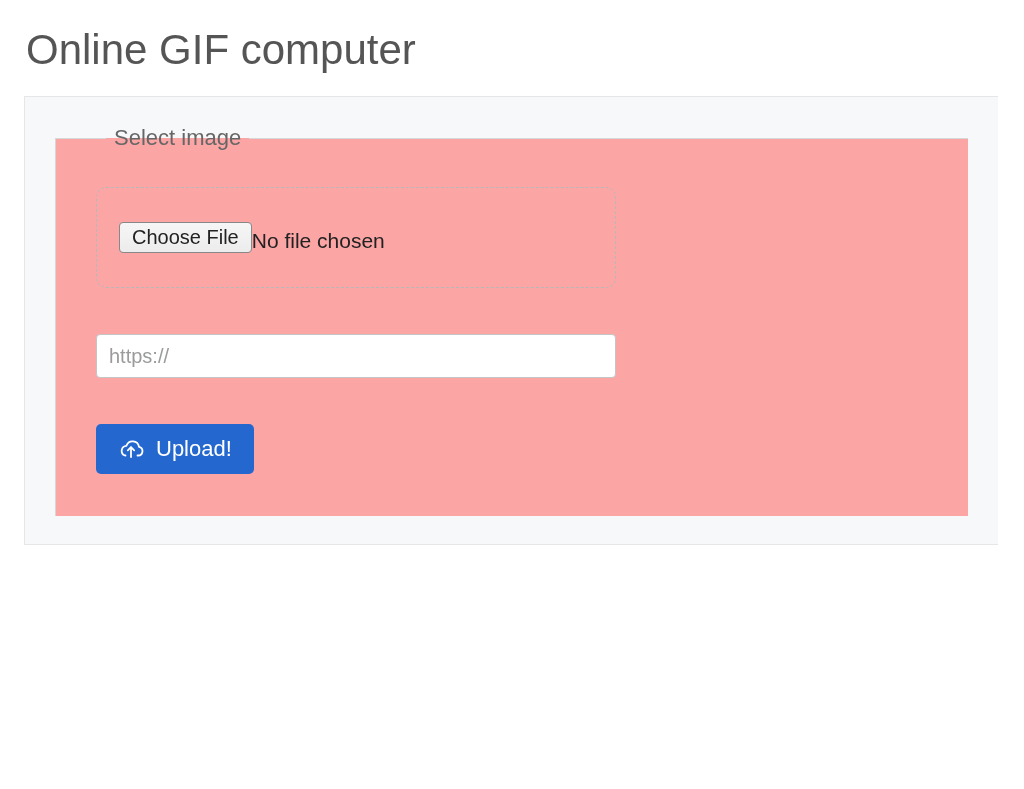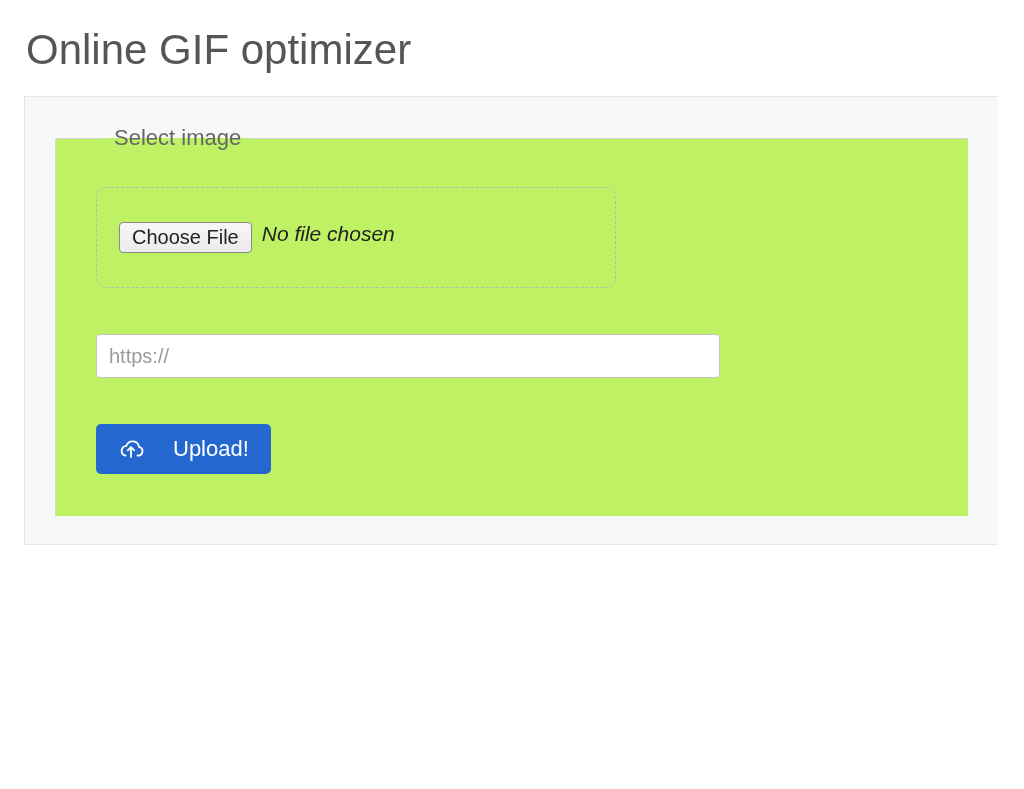--- a/index.html
+++ b/index.html
@@ -20,21 +20,21 @@
       background: #f7f8f9;
       border: 1px solid #e5e6e7;
       border-right: none;
       padding: 28px 30px 28px 30px;
       margin-left: -2px;
     }
     fieldset.select-image {
       border: 1px solid #d6d7d8;
       border-right: none;
       border-bottom: none;
-      background: #bef264;
+      background: #fca5a5;
       padding: 36px 40px 42px 40px;
       margin: 0;
     }
     legend.legend {
       font-size: 22px;
       color: #666;
       padding: 0 8px;
       margin-left: 10px;
     }
     .label-row {
@@ -42,41 +42,40 @@
       color: #222;
       margin-bottom: 18px;
     }
     .dropzone {
       border: 1.6px dashed #b7b8b9;
       border-radius: 10px;
       padding: 34px 22px;
       width: 520px;
       max-width: 100%;
       display: flex;
-      align-items: flex-start;
-      gap: 10px;
+      align-items: flex-end;
+      gap: 0;
       margin-bottom: 46px;
     }
     .choose-file-btn {
       font-family: inherit;
       font-size: 20px;
       color: #222;
       background: linear-gradient(#f6f6f6, #ececec);
       border: 1px solid #888;
       border-radius: 4px;
       padding: 3px 12px;
       cursor: pointer;
     }
     .file-status {
       font-size: 21px;
       color: #222;
-      font-style: italic;
     }
     .url-input {
-      width: 624px;
+      width: 520px;
       max-width: 100%;
       height: 44px;
       font-size: 20px;
       padding: 6px 12px;
       border: 1px solid #c4c5c6;
       border-radius: 4px;
       color: #333;
       background: #fff;
       margin-bottom: 40px;
       display: block;
@@ -84,36 +83,36 @@
     .url-input::placeholder { color: #9a9b9c; }
     .info-line {
       font-size: 21px;
       color: #222;
       line-height: 1.55;
     }
     .info-block { margin-bottom: 46px; }
     .upload-btn {
       display: inline-flex;
       align-items: center;
-      gap: 29px;
+      gap: 12px;
       background: #2468cf;
       color: #fff;
       border: none;
       border-radius: 5px;
       font-size: 22px;
       font-weight: 400;
       padding: 12px 22px;
       cursor: pointer;
     }
     .upload-btn svg { display: block; }
   </style>
 </head>
 <body>
 
-<h1 class="page-title">Online GIF optimizer</h1>
+<h1 class="page-title">Online GIF computer</h1>
 
 <div class="panel">
   <fieldset class="select-image">
     <legend class="legend">Select image</legend>
 
 
     <div class="dropzone">
       <button type="button" class="choose-file-btn">Choose File</button>
       <span class="file-status">No file chosen</span>
     </div>

